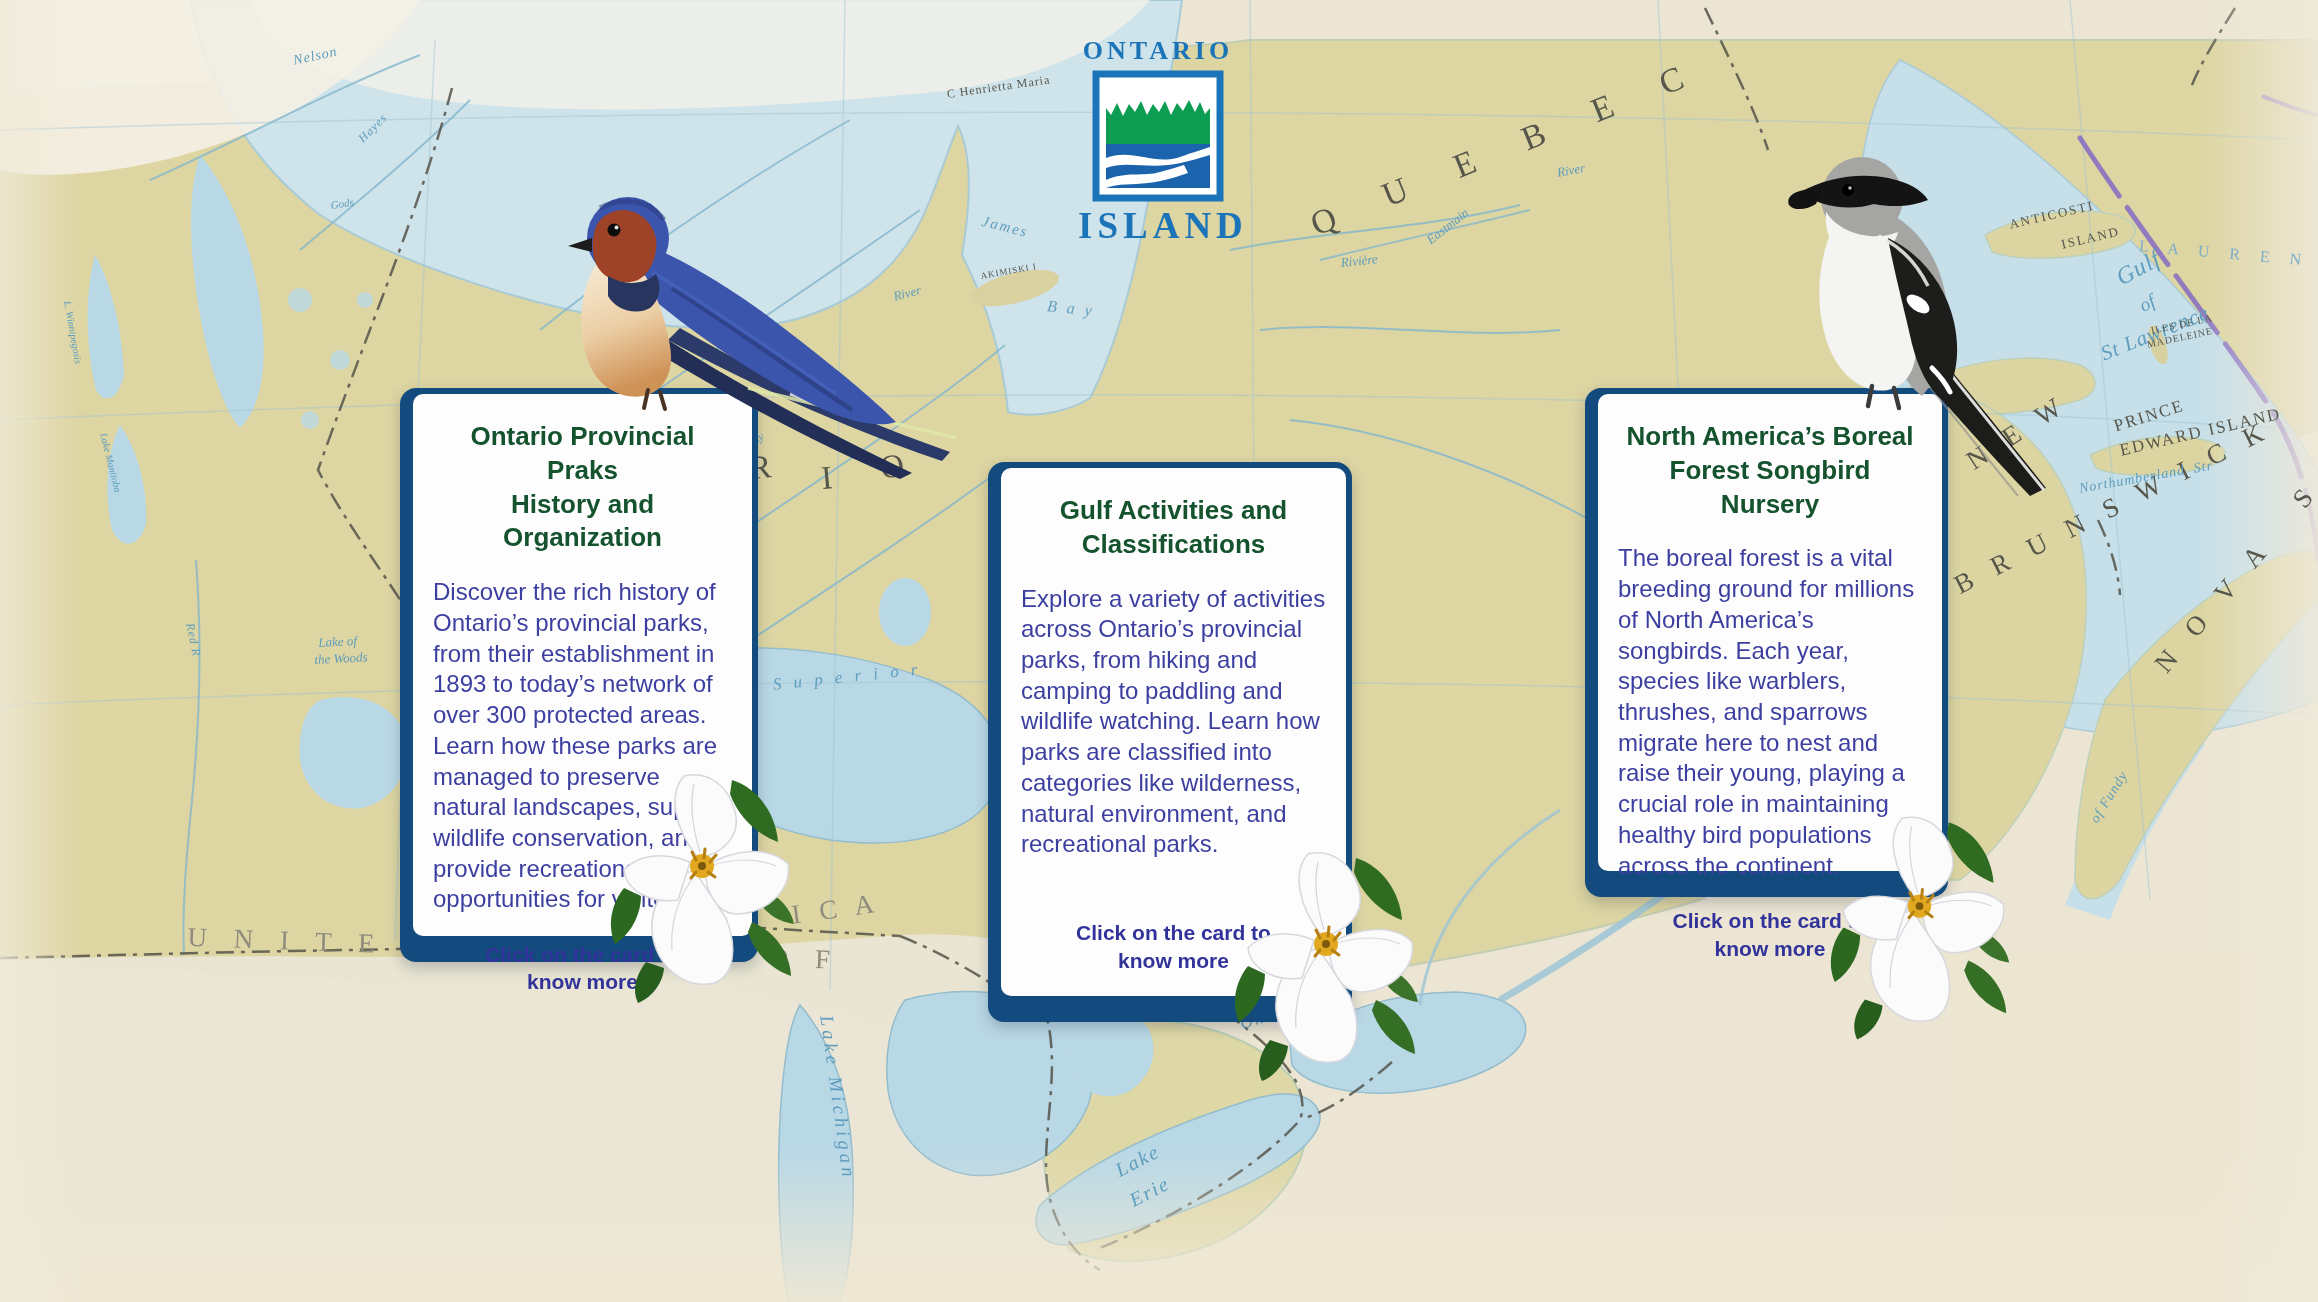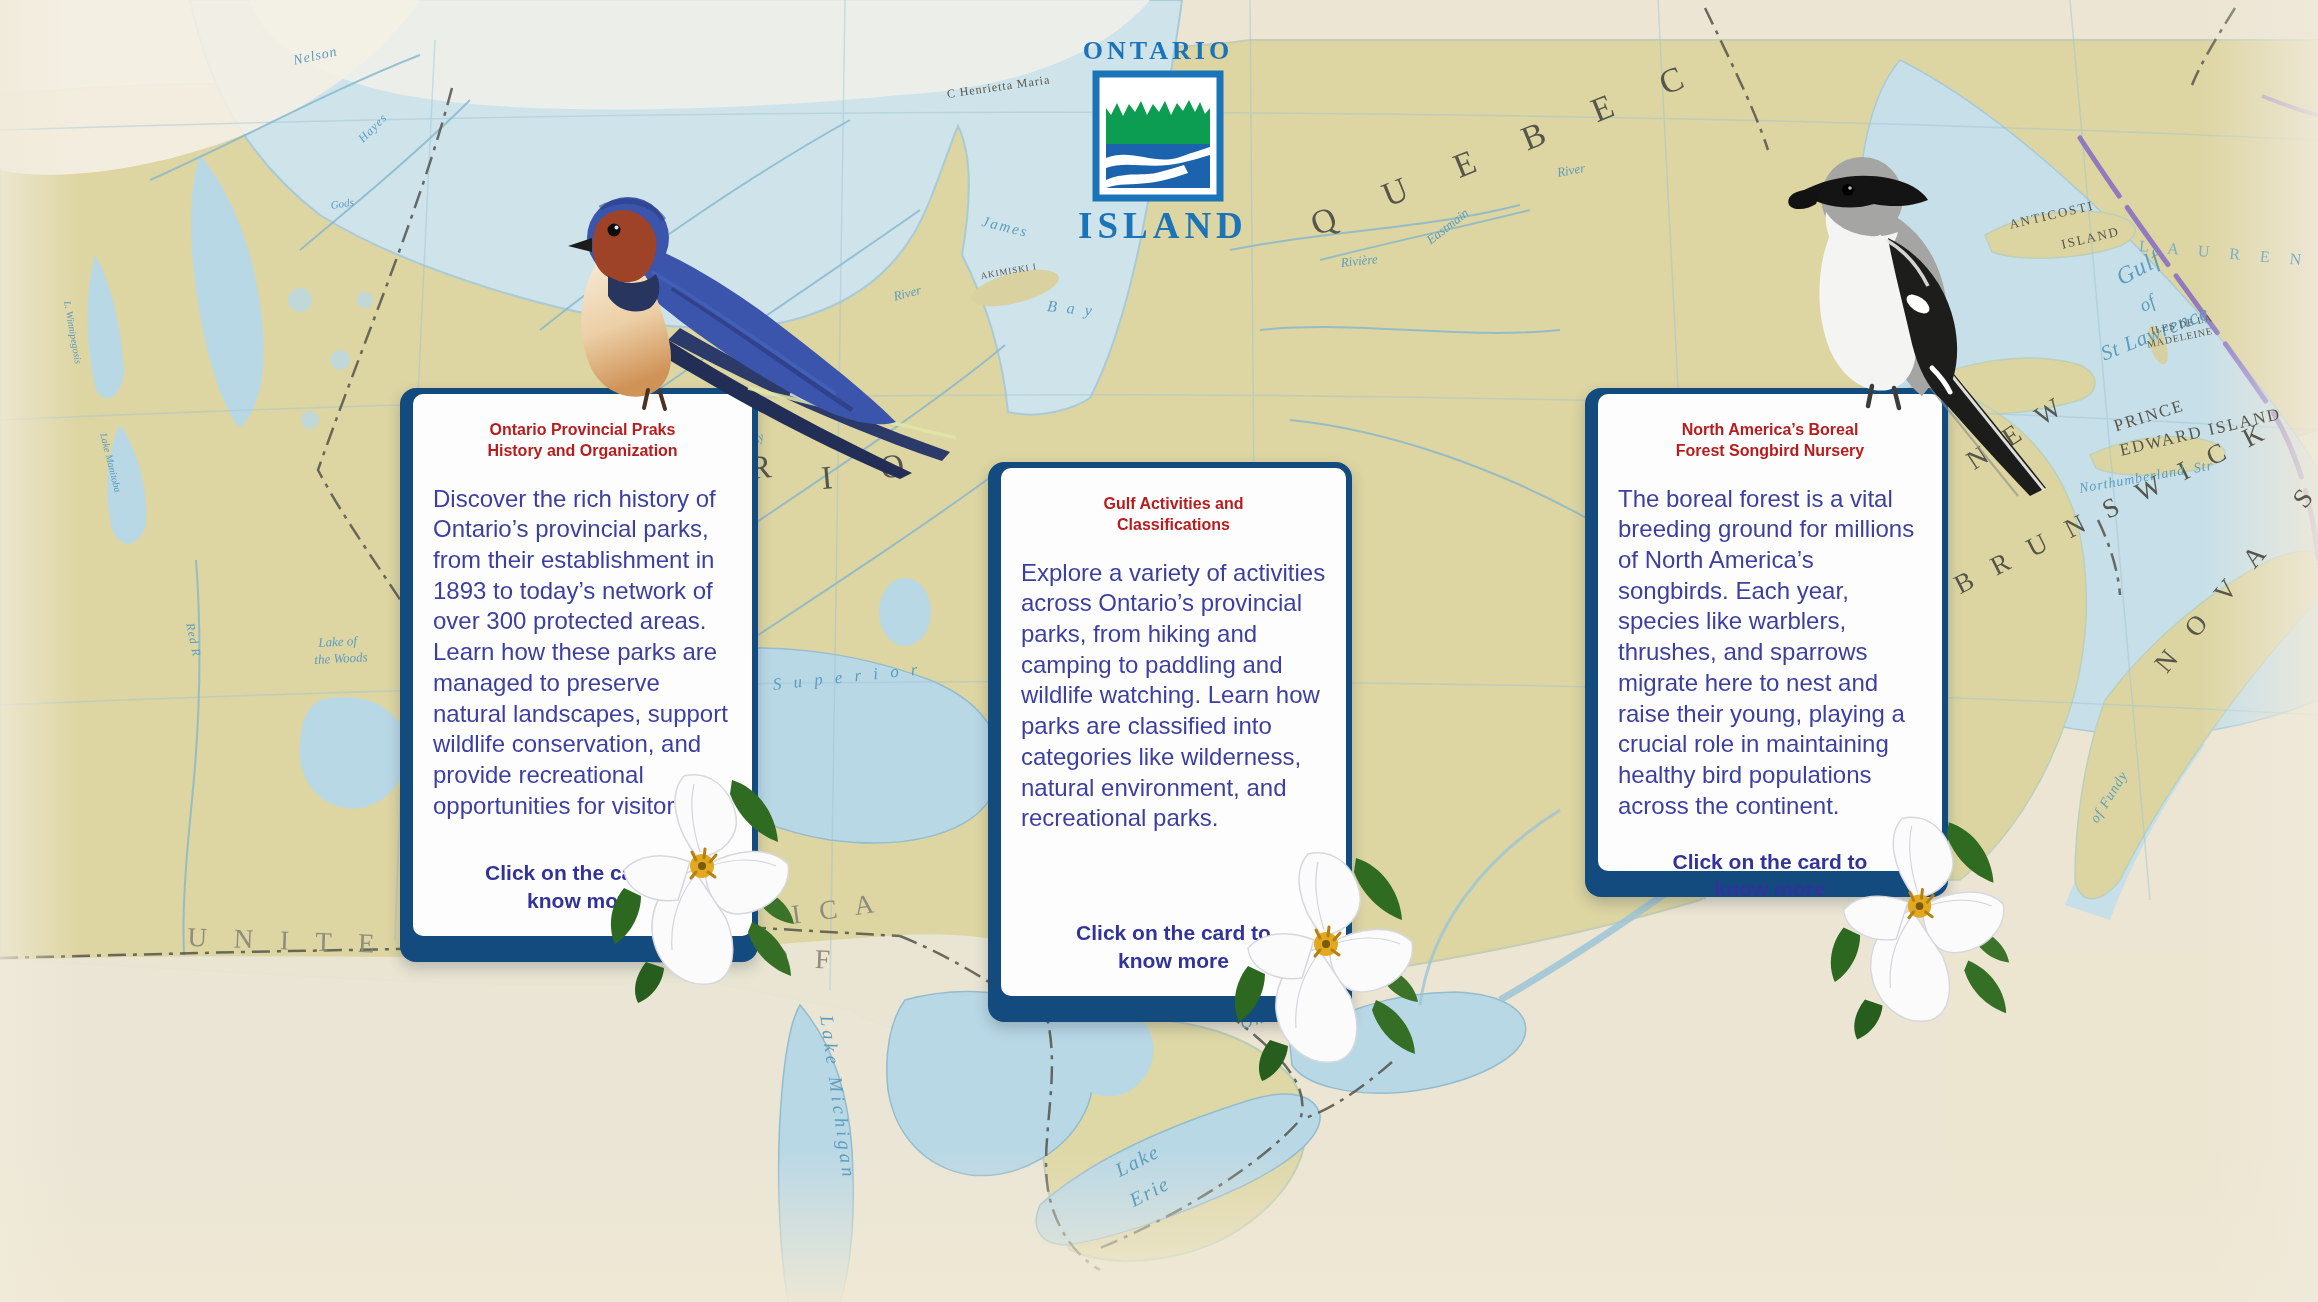--- a/index.html
+++ b/index.html
@@ -19,22 +19,22 @@
   .logo .word.top{font-size:26px;letter-spacing:4px;}
   .logo .word.bottom{font-size:37px;letter-spacing:5px;margin-top:2px;}
   .logo .emblem{margin:4px auto 0 auto;display:block;}
 
   
   .card-frame{position:absolute;background:#134b7f;border-radius:16px;z-index:2;
               box-shadow:0 6px 14px rgba(40,50,70,.25);}
   .card{position:absolute;top:6px;right:6px;bottom:26px;left:13px;background:#fdfdfe;
         border-radius:10px;padding:26px 20px 22px 20px;box-sizing:border-box;
         display:flex;flex-direction:column;text-align:center;}
-  .card-title{margin:0 0 22px 0;font-weight:bold;font-size:16px;line-height:1.3;
-              color:#b91c1c;white-space:pre-line;}
+  .card-title{margin:0 0 22px 0;font-weight:bold;font-size:26px;line-height:1.3;
+              color:#14532d;white-space:pre-line;}
   .card-body{margin:0;font-size:24px;line-height:1.28;color:#3c3fa0;text-align:left;}
   .card-cta{margin-top:auto;padding-top:26px;font-weight:bold;font-size:21px;line-height:1.3;
             color:#31339b;white-space:pre-line;}
 
   .bird,.flower{position:absolute;}
   .bird{z-index:4;}
   .flower{z-index:5;}
 </style>
 </head>
 <body>

